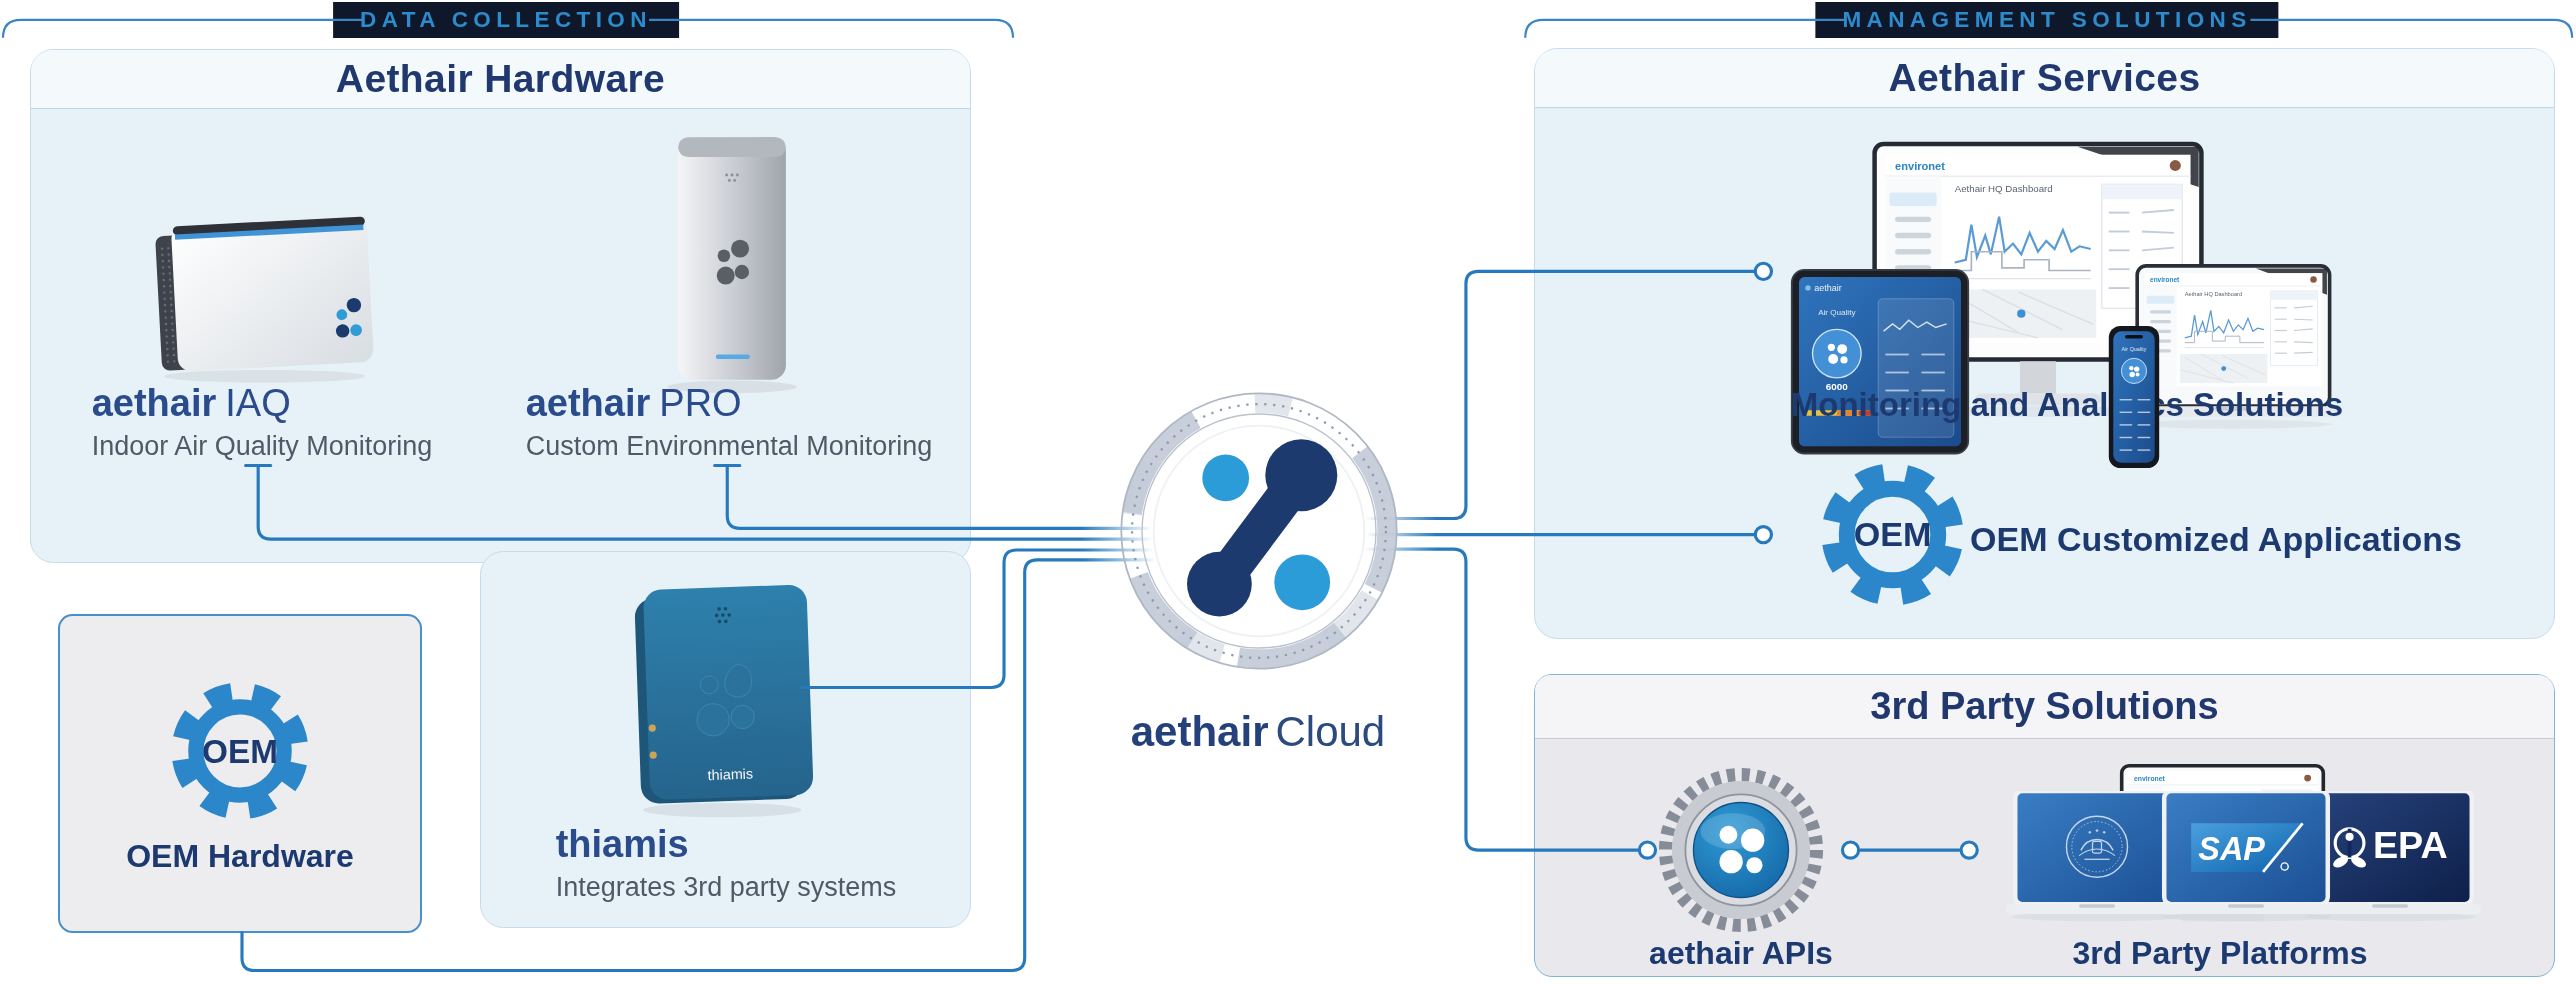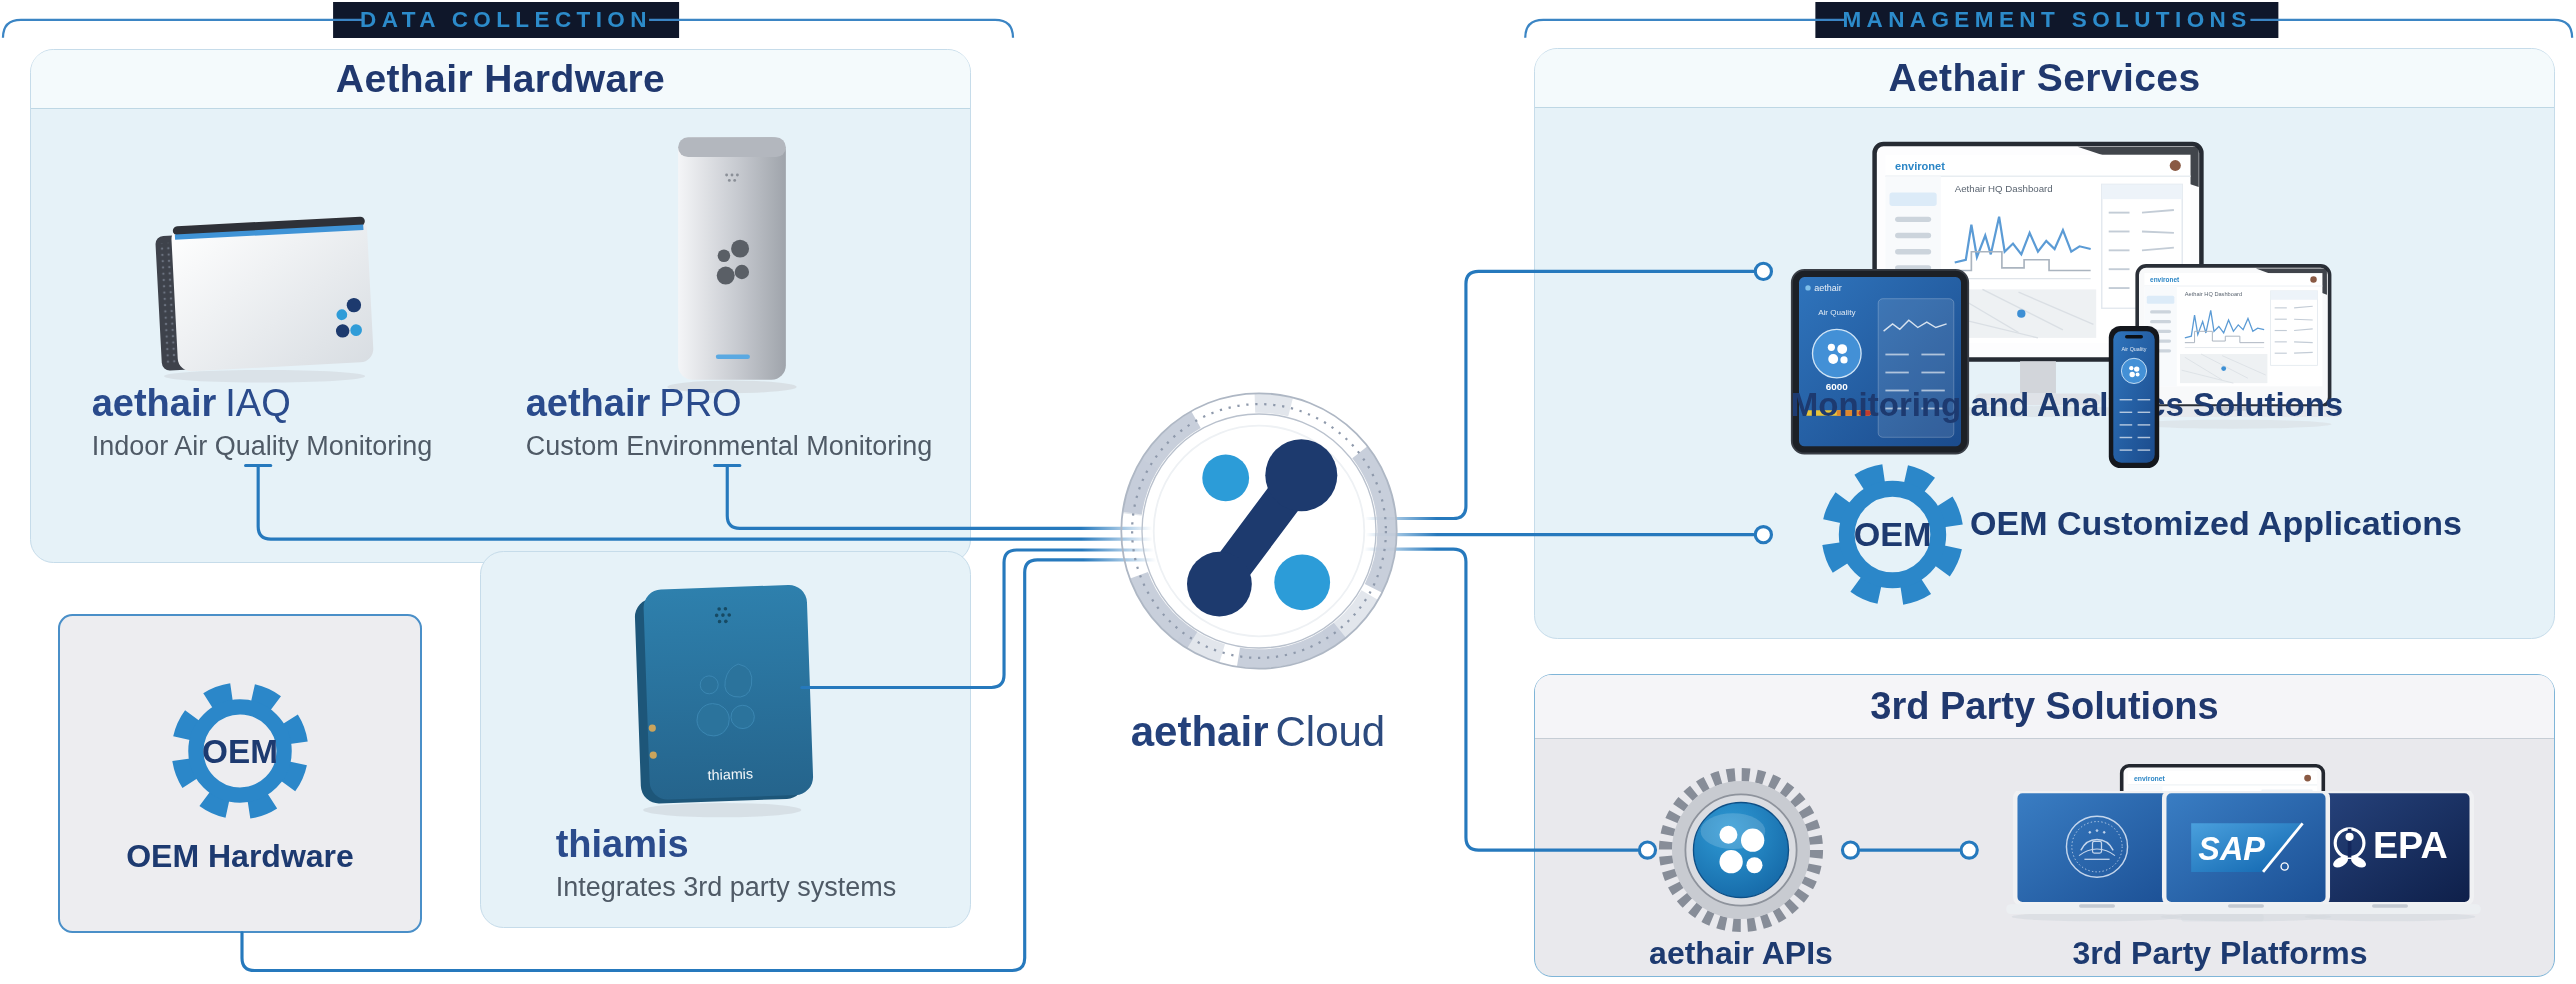--- a/index.html
+++ b/index.html
@@ -375,21 +375,21 @@
         <line x1="34" y1="140" x2="48" y2="140"></line>
     </g>
   </svg>
 
   <div class="bold-label" style="left:2067px;top:386px;z-index:3">Monitoring and Analytics Solutions</div>
 
   <svg class="abs" style="left:1809px;top:451px;z-index:2" width="167" height="167" viewBox="0 0 186 186">
     <use href="#oemgear" transform="translate(93,93) scale(1.04)"></use>
     <text x="93" y="106" text-anchor="middle" font-size="38" font-weight="800" fill="#1d3a70">OEM</text>
   </svg>
-  <div class="bold-label" style="left:2216px;top:504px;font-size:34px;">OEM Customized Applications</div>
+  <div class="bold-label" style="left:2216px;top:520px;font-size:34px;">OEM Customized Applications</div>
 
   <svg class="abs" style="left:1654px;top:763px;z-index:2" width="174" height="174" viewBox="0 0 194 194">
     <circle cx="97" cy="97" r="84" fill="none" stroke="#878d98" stroke-width="15" stroke-dasharray="9 7.5"></circle>
     <circle cx="97" cy="97" r="77" fill="#c8cbd1"></circle>
     <circle cx="97" cy="97" r="62" fill="#dadce1" stroke="#8e939c" stroke-width="2"></circle>
     <circle cx="97" cy="97" r="53" fill="url(#blueGloss)" stroke="#0e4f86" stroke-width="1.5"></circle>
     <ellipse cx="88" cy="76" rx="36" ry="20" fill="#ffffff" opacity="0.16"></ellipse>
     <g fill="#ffffff">
       <circle cx="83" cy="80" r="10"></circle>
       <circle cx="110" cy="86" r="13"></circle>

